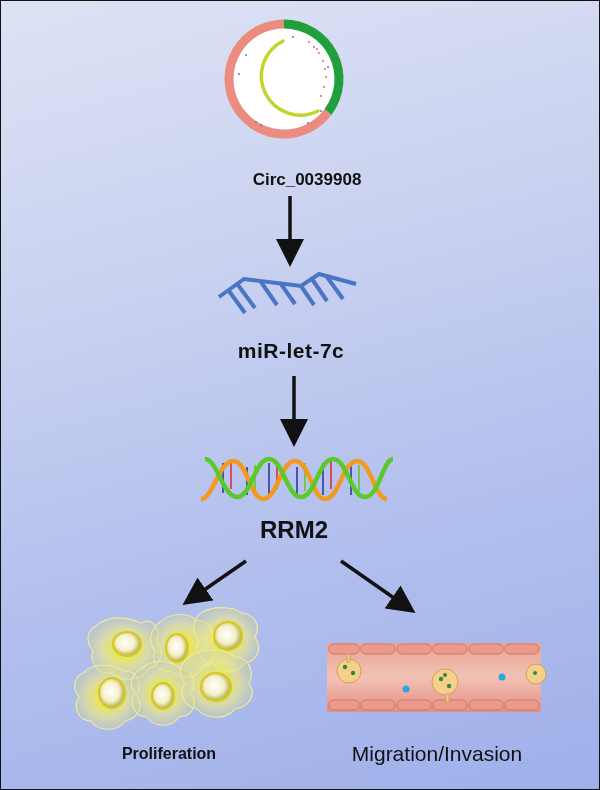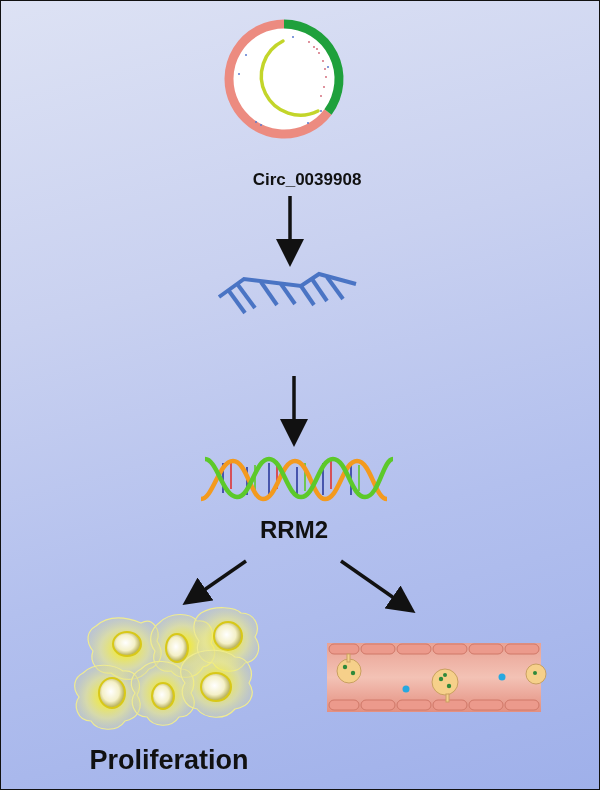--- a/index.html
+++ b/index.html
@@ -10,21 +10,21 @@
     background: linear-gradient(165deg, #dde2f4 0%, #c9d1f0 35%, #b3c0ee 65%, #9fb0ea 100%);
     overflow: hidden;
   }
   .label {
     position: absolute; font-weight: bold; color: #111; white-space: nowrap;
     transform: translateX(-50%);
   }
   .lbl-circ { left: 306px; top: 161px; font-size: 17px; margin-top: 8px; }
   .lbl-mir { left: 290px; top: 338px; font-size: 21px; letter-spacing: 0.5px; }
   .lbl-rrm { left: 293px; top: 515px; font-size: 24px; }
-  .lbl-prol { left: 168px; top: 744px; font-size: 27px; }
+  .lbl-prol { left: 168px; top: 744px; font-size: 16px; }
   .lbl-mig { left: 436px; top: 741px; font-size: 21px; font-weight: normal; }
   svg { position: absolute; left: 0; top: 0; }
 </style>
 </head>
 <body>
 
 <div class="frame">
 <svg width="600" height="790" viewBox="0 0 600 790">
   <defs>
     <marker id="ah" markerWidth="8" markerHeight="8" refX="4" refY="4" orient="auto" markerUnits="strokeWidth">
@@ -162,15 +162,17 @@
       <circle cx="534" cy="672" r="2"></circle>
     </g>
     <g fill="#27a8e0">
       <circle cx="405" cy="688" r="3.5"></circle>
       <circle cx="501" cy="676" r="3.5"></circle>
     </g>
   </g>
 </svg>
 
 <div class="label lbl-circ">Circ_0039908</div>
+<div class="label lbl-mir">miR-let-7c</div>
 <div class="label lbl-rrm">RRM2</div>
 <div class="label lbl-prol">Proliferation</div>
+<div class="label lbl-mig">Migration/Invasion</div>
 </div>
 
 </body></html>

